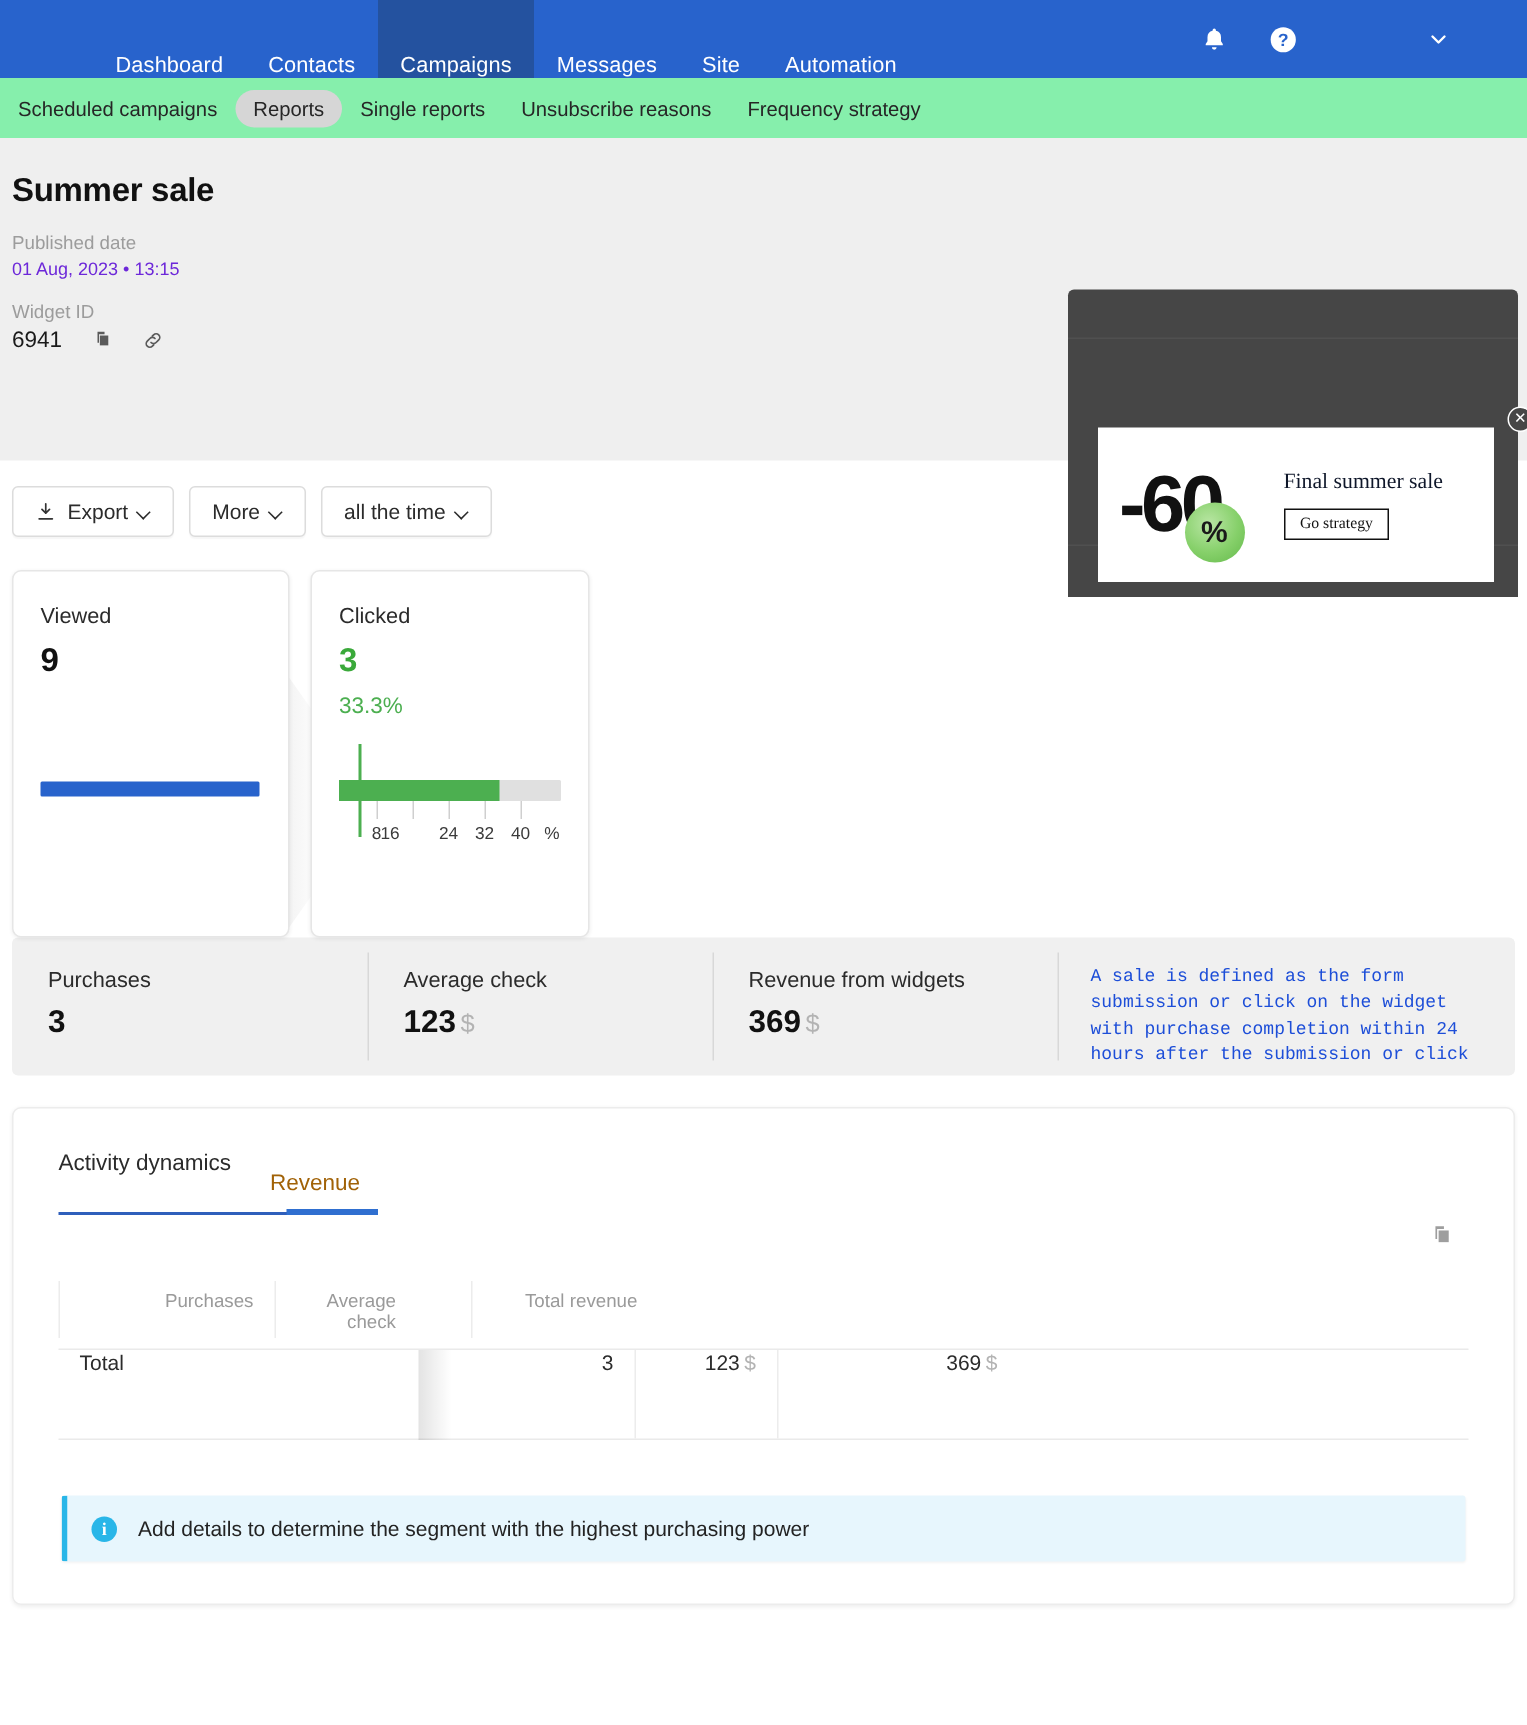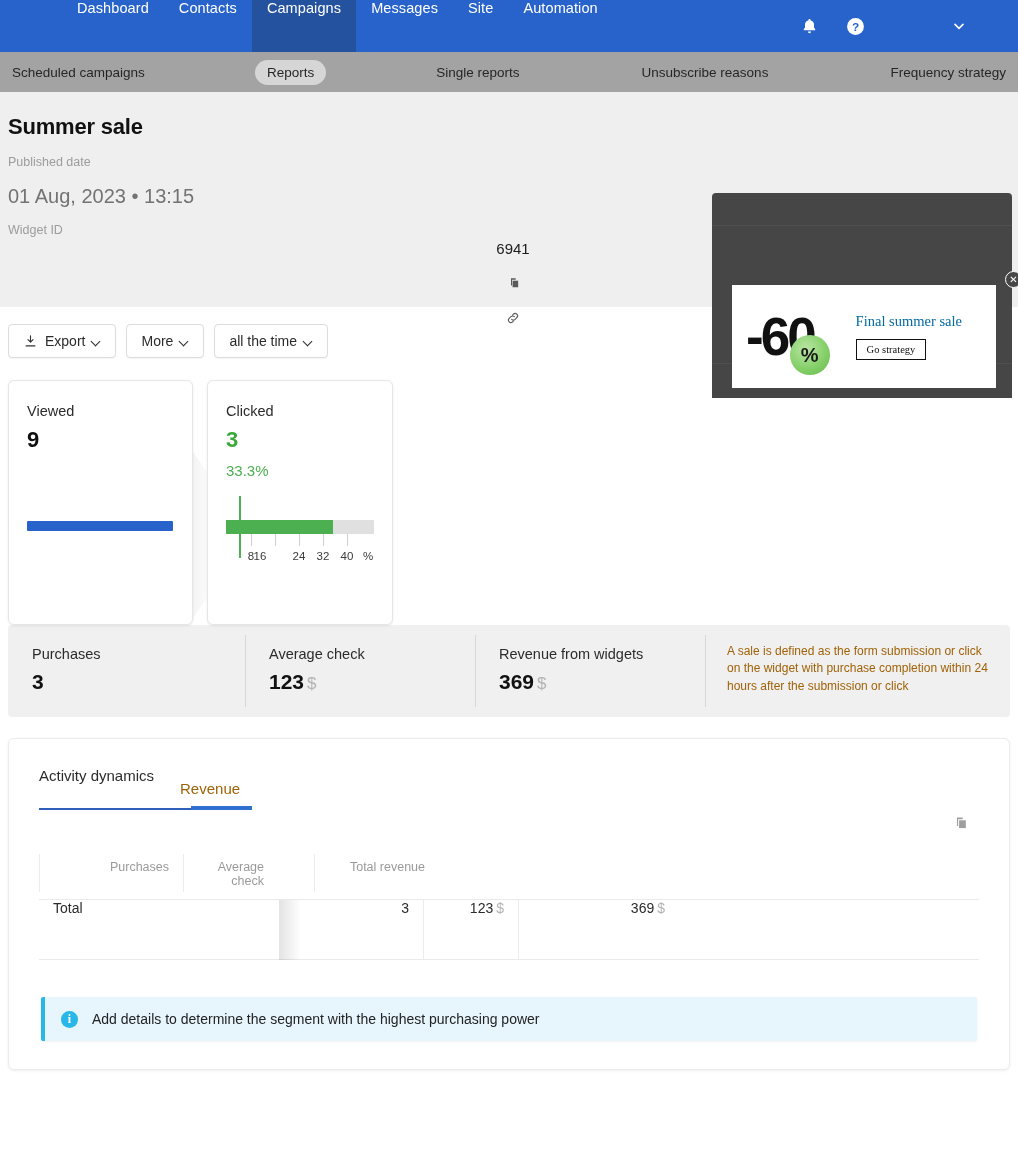--- a/index.html
+++ b/index.html
@@ -12,56 +12,56 @@
   .page { position: relative; width: 1018px; height: 1150px; background: #fff; }
 
   
   .topnav {
     height: 52px; background: #2863cc;
     display: flex; align-items: stretch;
     position: relative;
   }
   .nav-items { display: flex; align-items: stretch; margin-left: 62px; }
   .nav-item {
-    display: flex; align-items: flex-start; padding: 0 15px;
+    display: flex; align-items: flex-end; padding: 0 15px;
     color: #ffffff; font-size: 14.5px; letter-spacing: .1px;
     cursor: pointer; white-space: nowrap;
   }
   .nav-item.active { background: #24529f; }
   .nav-right {
     margin-left: auto; display: flex; align-items: center;
     padding-right: 36px; gap: 0;
   }
   .nav-icon-btn {
     width: 46px; height: 52px; display: flex; align-items: center;
     justify-content: center; cursor: pointer;
   }
   .nav-icon-btn.spaced { margin-left: 58px; }
 
   
   .subnav {
-    height: 40px; background: #a3a3a3;
-    display: flex; align-items: center; justify-content: space-between;
+    height: 40px; background: #86efac;
+    display: flex; align-items: center; justify-content: flex-start;
     gap: 0;
   }
   .subnav-item {
     font-size: 13.5px; color: #262626; padding: 5px 12px;
     border-radius: 13px; cursor: pointer; white-space: nowrap;
   }
   .subnav-item.active { background: #d6d6d6; }
 
   
   .hero {
     position: relative; height: 215px; background: #efefef;
     padding: 22px 0 0 8px;
   }
   .hero-title { font-size: 22px; font-weight: bold; color: #111; letter-spacing: -.2px; }
   .hero-lbl { font-size: 12.5px; color: #9c9c9c; margin-top: 15px; }
-  .hero-val { font-size: 20px; color: #737373; margin-top: 16px; }
-  .widget-id-row { display: flex; align-items: center; gap: 19px; margin-top: 3px; flex-direction: column; }
+  .hero-val { font-size: 12px; color: #6d28d9; margin-top: 3px; }
+  .widget-id-row { display: flex; align-items: center; gap: 19px; margin-top: 3px; }
   .widget-id-row .vid { font-size: 15px; color: #1a1a1a; }
   .icon-btn { cursor: pointer; display: inline-flex; align-items: center; }
 
   
   .preview {
     position: absolute; right: 6px; top: 101px;
     width: 300px; height: 205px; background: #464646;
     border-radius: 4px 4px 0 0; overflow: visible;
   }
   .preview .strip { position: absolute; left: 0; right: 0; height: 1px; background: #505050; }
@@ -82,21 +82,21 @@
     font-family: "Liberation Sans", sans-serif; line-height: 1;
   }
   .promo-pct {
     position: absolute; right: -16px; bottom: -12px;
     width: 40px; height: 40px; border-radius: 50%;
     background: radial-gradient(circle at 40% 35%, #b9e6a4 0%, #86d06a 55%, #63b94a 100%);
     display: flex; align-items: center; justify-content: center;
     font-size: 20px; font-weight: bold; color: #1a1a1a;
   }
   .promo-right { margin-left: 42px; }
-  .promo-text { font-family: "Liberation Serif", serif; font-size: 14.5px; color: #0369a1; }
+  .promo-text { font-family: "Liberation Serif", serif; font-size: 14.5px; color: #0f172a; }
   .promo-btn {
     margin-top: 9px; border: 1.3px solid #111; background: #fff;
     font-family: "Liberation Serif", serif; font-size: 10.5px; color: #111;
     padding: 4px 10px; cursor: pointer;
   }
 
   
   .toolbar { height: 68px; display: flex; align-items: center; padding: 0 8px; }
   .btn {
     height: 34px; background: #fff; border: 1px solid #dcdcdc; border-radius: 4px;
@@ -165,21 +165,21 @@
     width: 1px; background: #d8d8d8;
   }
   .m1 { width: 237px; }
   .m2 { width: 230px; }
   .m3 { width: 230px; }
   .metric-lbl { font-size: 14.5px; color: #2b2b2b; }
   .metric-val { font-size: 21px; font-weight: bold; color: #111; margin-top: 8px; }
   .metric-val .cur { font-weight: normal; font-size: 17px; color: #b3b3b3; margin-left: 3px; }
   .metric-note {
     flex: 1; padding: 18px 20px 0 22px; position: relative;
-    font-size: 12px; line-height: 1.45; color: #a16207;
+    font-size: 12px; line-height: 1.45; color: #1d4ed8; font-family: Liberation Mono, monospace;
   }
   .metric-note::before {
     content: ""; position: absolute; left: 0; top: 10px; bottom: 10px;
     width: 1px; background: #d8d8d8;
   }
 
   
   .panel {
     margin: 21px 8px 0 8px; background: #fff; border-radius: 6px;
     border: 1px solid #ececec; box-shadow: 0 1px 3px rgba(0,0,0,.07);

